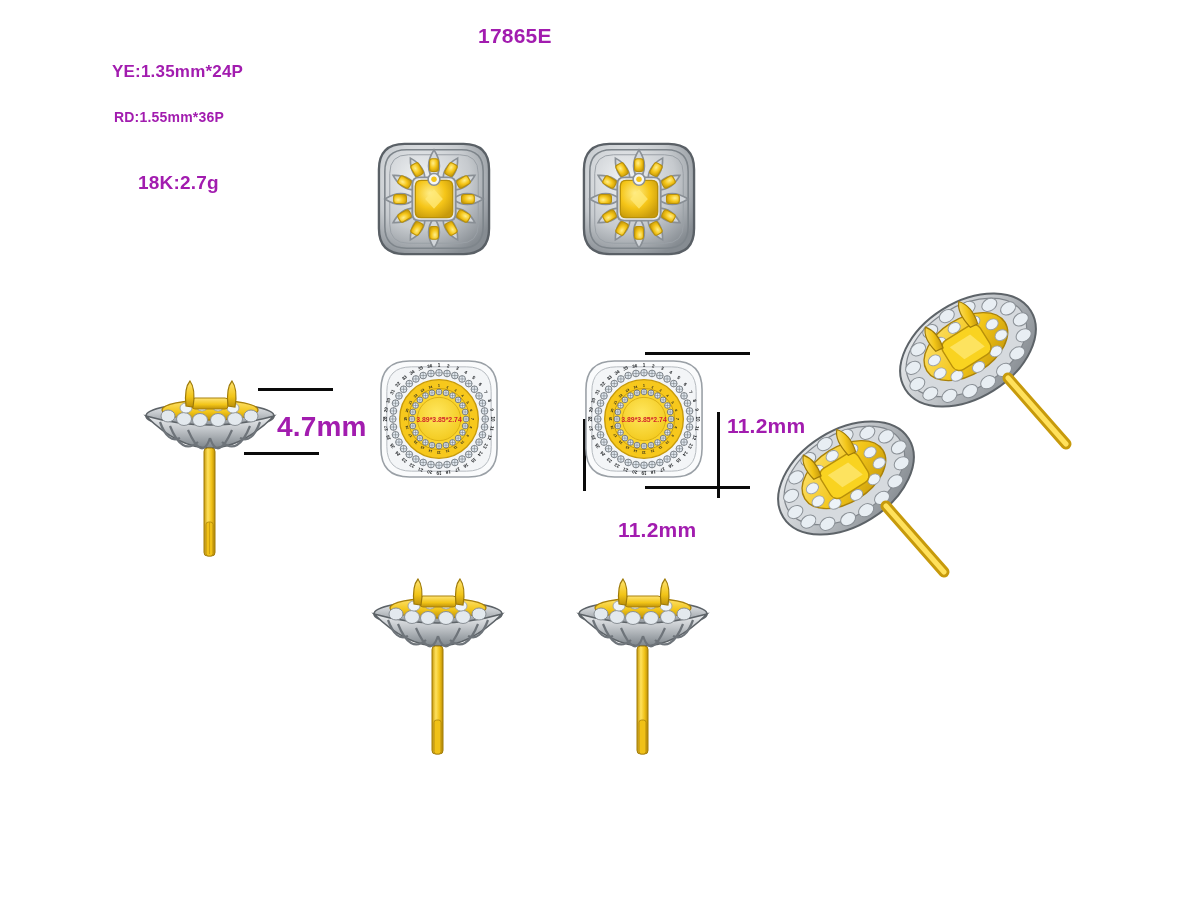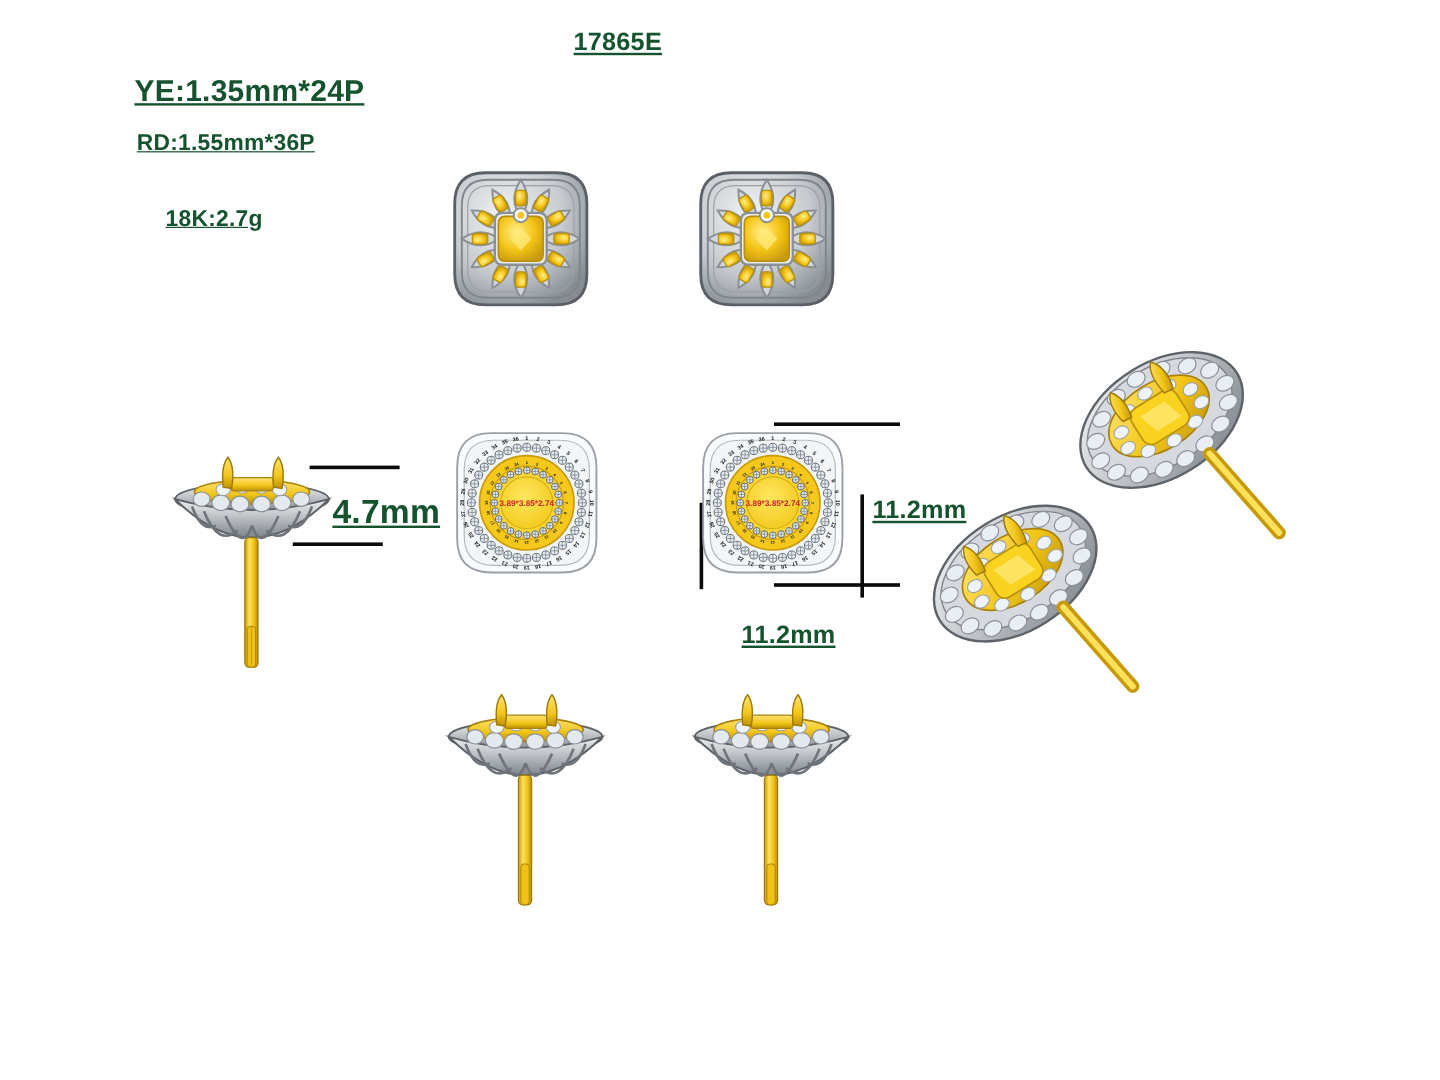--- a/index.html
+++ b/index.html
@@ -1,24 +1,24 @@
 <!DOCTYPE html>
 <html><head>
 <meta charset="utf-8">
 <style>
   html,body{margin:0;padding:0;}
   body{
     width:1200px;height:900px;background:#ffffff;position:relative;overflow:hidden;
     font-family:"Liberation Sans",sans-serif;color:#111111;
   }
   .stage{position:absolute;left:0;top:0;width:1200px;height:900px;}
-  .txt{position:absolute;font-weight:bold;color:#14532d;white-space:nowrap;letter-spacing:.2px;text-decoration:underline;}
+  .txt{position:absolute;font-weight:bold;color:#a21caf;white-space:nowrap;letter-spacing:.2px;}
   #title{font-size:21px;left:478px;top:24px;}
-  #spec-ye{font-size:25px;left:112px;top:62px;}
-  #spec-rd{font-size:19px;left:114px;top:109px;}
+  #spec-ye{font-size:17px;left:112px;top:62px;}
+  #spec-rd{font-size:14px;left:114px;top:109px;}
   #spec-k{font-size:19px;left:138px;top:172px;text-align:center;}
   #dim-h{font-size:28px;left:277px;top:411px;}
   #dim-w{font-size:21px;left:618px;top:518px;}
   #dim-v{font-size:21px;left:727px;top:414px;}
   .rule{position:absolute;background:#0a0a0a;}
   .view{position:absolute;}
   .view svg{display:block;width:100%;height:100%;}
 </style>
 </head>
 <body>

